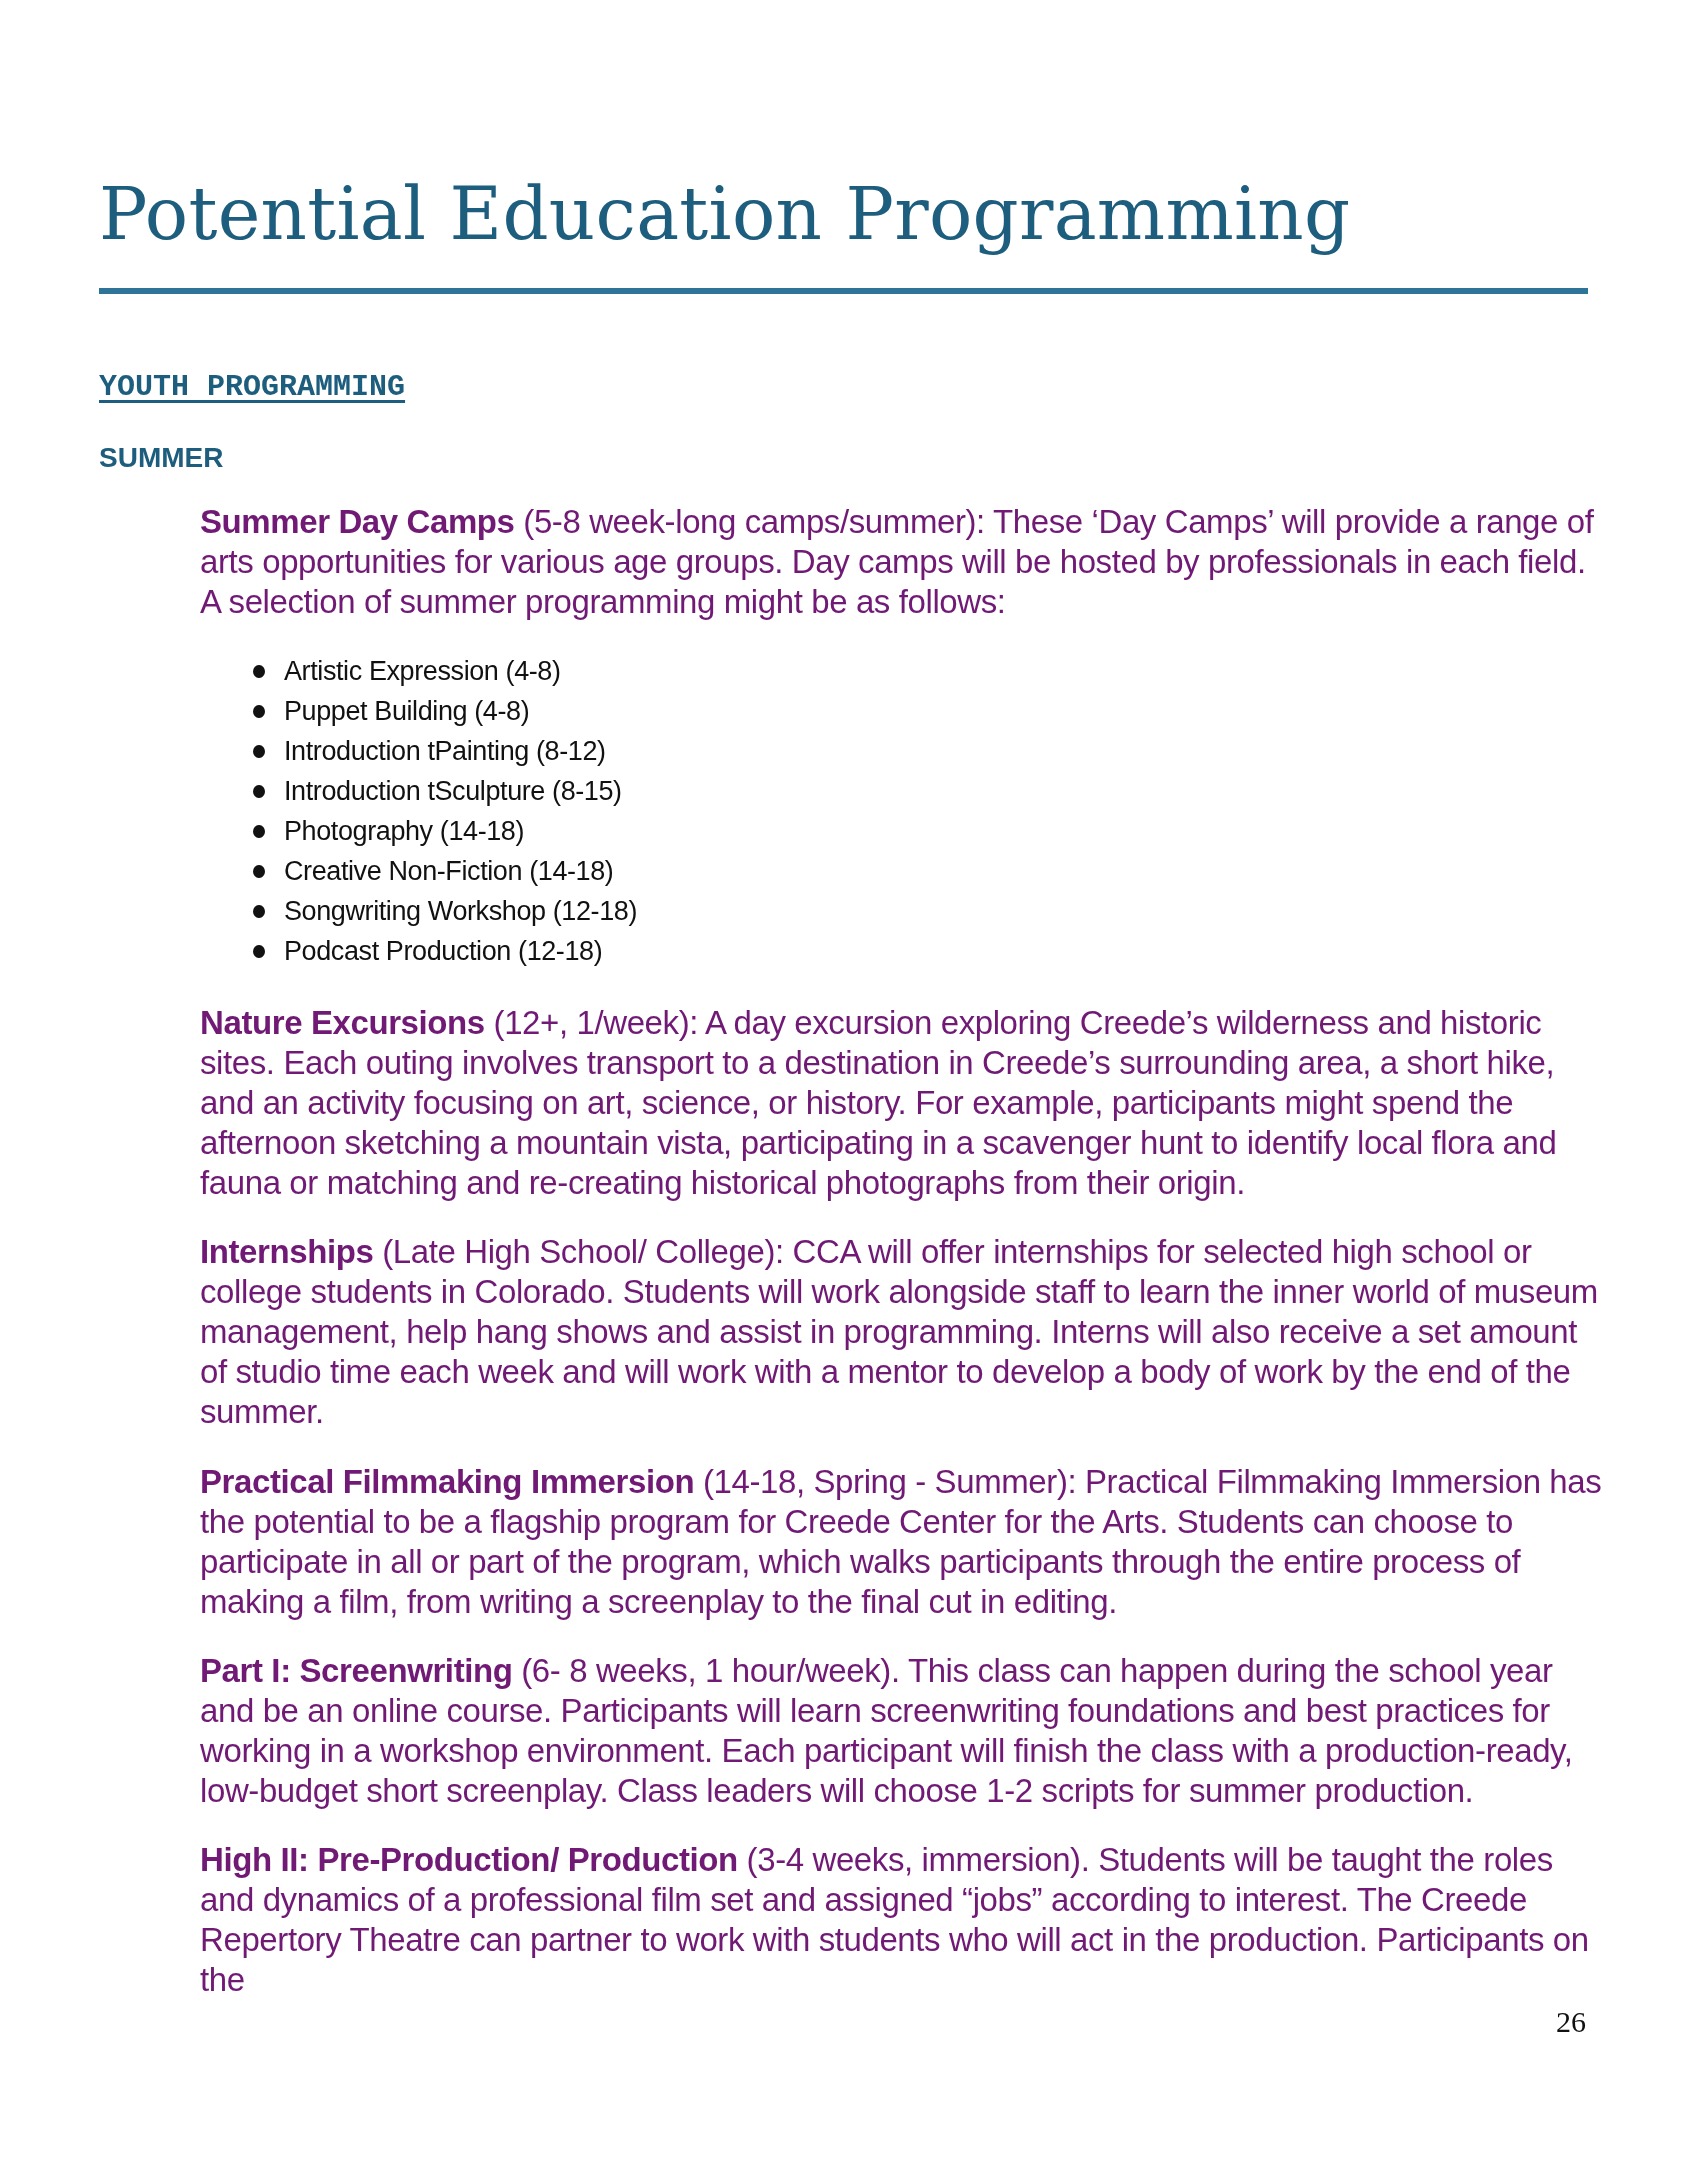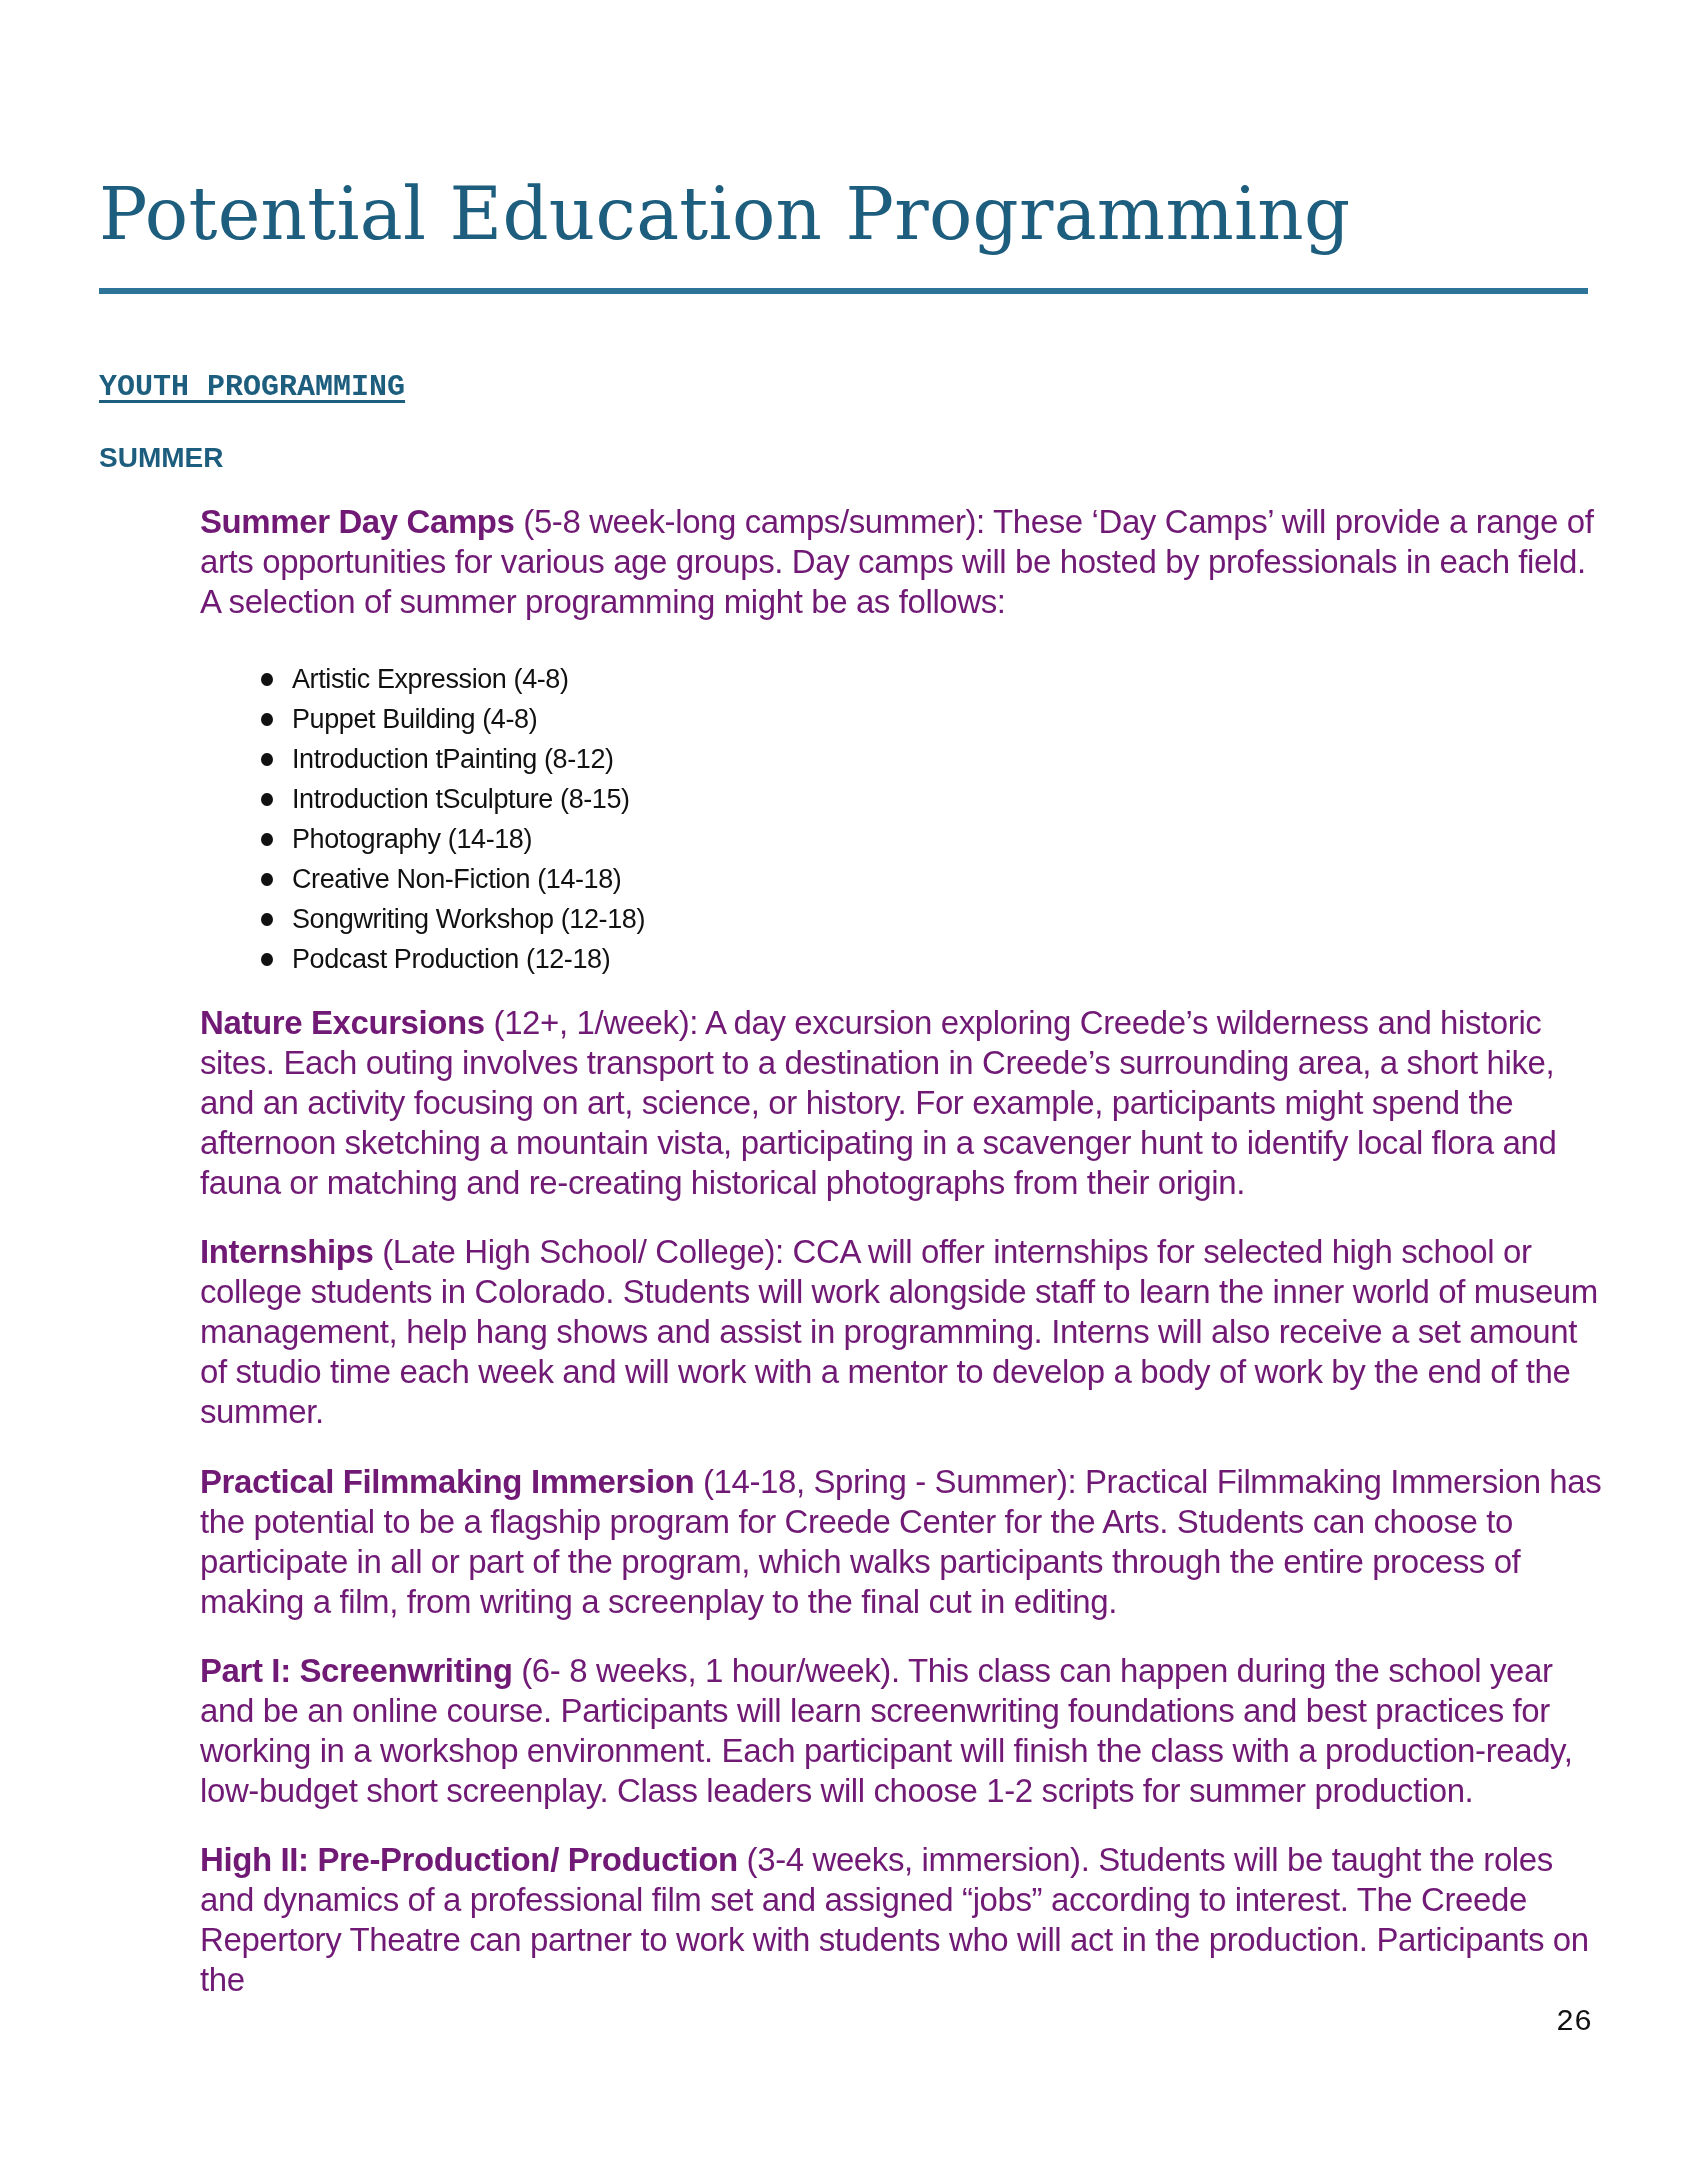--- a/index.html
+++ b/index.html
@@ -38,31 +38,31 @@
     font-family: "Liberation Sans", sans-serif;
     font-size: 33px; line-height: 40px; color: #701a75;
     margin: 0; letter-spacing: -0.4px;
   }
   .body b { font-weight: bold; }
 
   .list {
     position: absolute; left: 200px; top: 651px;
     font-family: "Liberation Sans", sans-serif;
     font-size: 27px; line-height: 40px; color: #111;
-    margin: 8px; padding: 0; list-style: none; letter-spacing: -0.4px;
+    margin: 0; padding: 0; list-style: none; letter-spacing: -0.4px;
   }
   .list li { position: relative; padding-left: 84px; height: 40px; }
   .list li .bullet {
     position: absolute; left: 53px; top: 13.5px;
     width: 12px; height: 13.5px; border-radius: 50%; background: #111;
   }
 
   .page-number {
     position: absolute; left: 1556px; top: 2003px;
-    font-family: Liberation Mono, monospace;
+    font-family: Liberation Serif, serif;
     font-size: 30px; line-height: 38px; color: #111;
   }
 </style>
 </head>
 <body>
 
 <div class="page">
 
   <h1 class="title">Potential Education Programming</h1>
   <div class="title-rule"></div>

